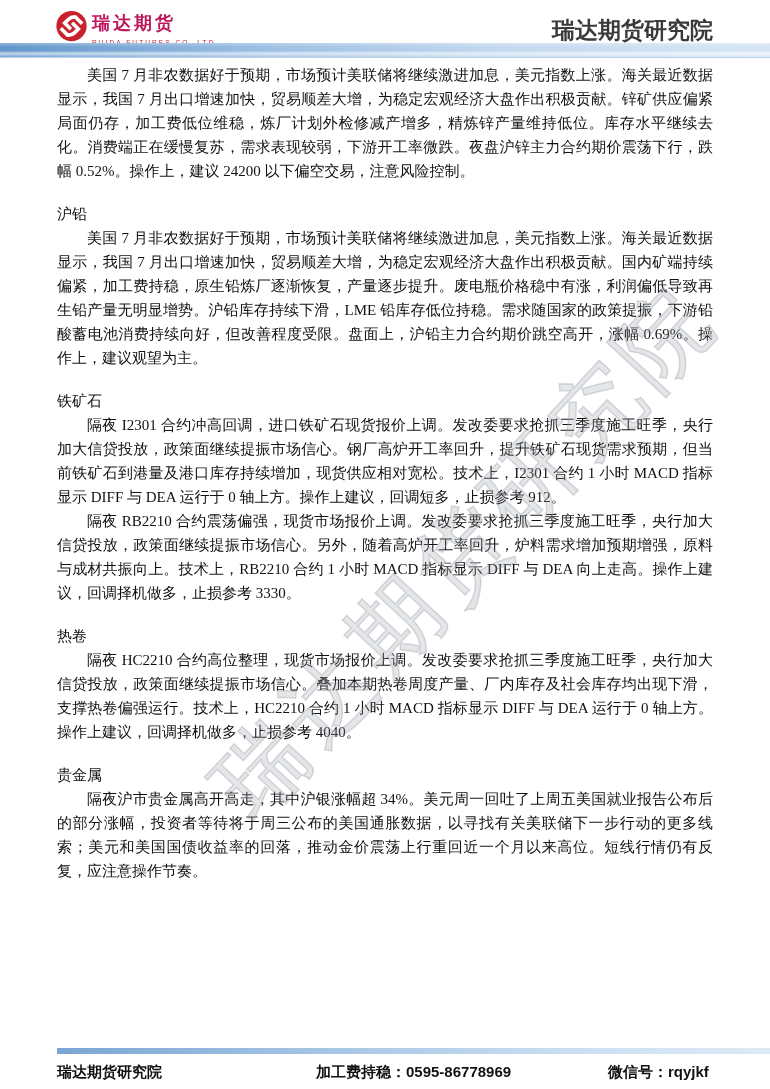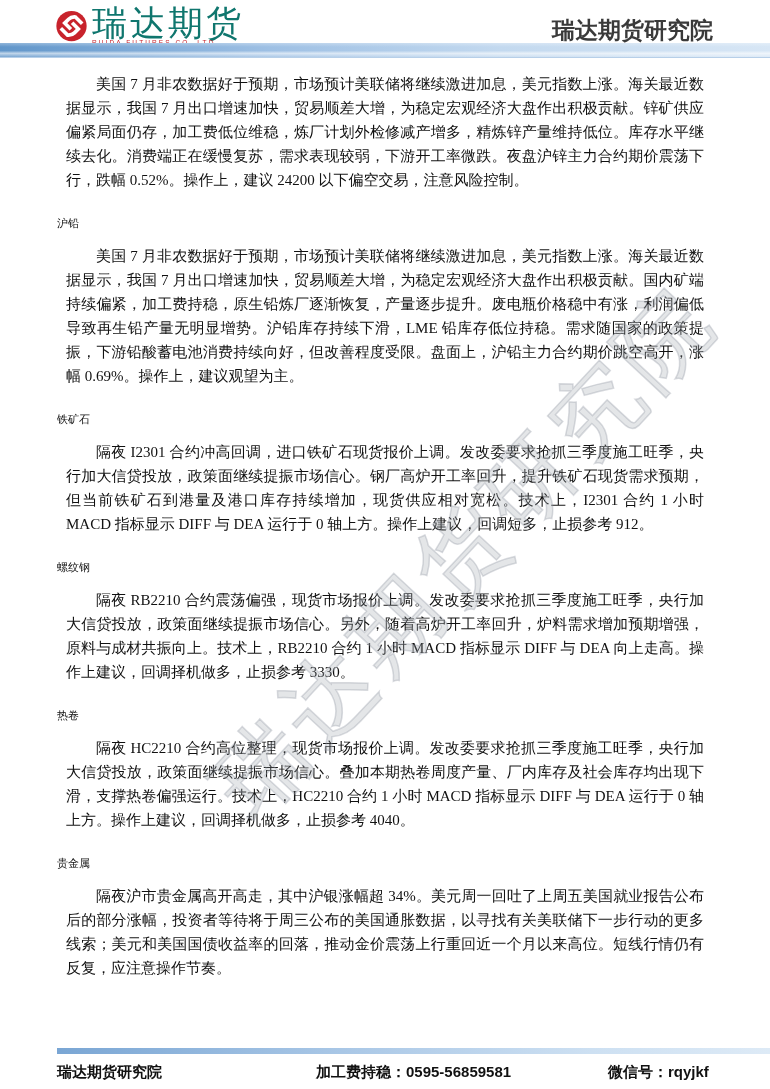--- a/index.html
+++ b/index.html
@@ -13,22 +13,22 @@
     color: #111111;
   }
 
   
   .header { position: absolute; top: 0; left: 0; width: 770px; height: 57px; }
   .logo { position: absolute; left: 55px; top: 9px; display: flex; align-items: flex-start; }
   .logo-icon { display: block; width: 33px; height: 35px; margin-right: 4px; }
   .logo-textcol { display: flex; flex-direction: column; }
   .brand-cn {
     font-family: "Liberation Sans", "DejaVu Sans", sans-serif;
-    font-weight: normal; font-size: 35px; line-height: 28px;
-    letter-spacing: 3px; color: #0f766e; white-space: nowrap;
+    font-weight: bold; font-size: 18px; line-height: 28px;
+    letter-spacing: 3px; color: #be185d; white-space: nowrap;
   }
   .brand-en {
     font-family: "Liberation Sans", "DejaVu Sans", sans-serif;
     font-size: 6.5px; letter-spacing: 2.1px; color: #c8232c;
     margin-top: 2px; white-space: nowrap;
   }
   .header-title {
     position: absolute; right: 57px; top: 15px;
     font-family: "Liberation Sans", "DejaVu Sans", sans-serif;
     font-size: 23px; font-weight: 600; color: #3a3a3a; white-space: nowrap;
@@ -42,23 +42,23 @@
         rgba(255,255,255,0.15) 100%),
       linear-gradient(to right, #6196ca 0%, #9ec0e4 35%, #c3d9ef 65%, #d7e6f5 100%);
     border-bottom: 1px solid #b7cfe8;
   }
 
   
   .content {
     position: absolute; left: 57px; top: 63px; width: 656px;
     font-size: 15px; line-height: 24px; text-align: justify;
   }
-  .content p { margin: 9px; text-indent: 2em; }
+  .content p { margin: 0; text-indent: 2em; }
   .content h2 {
-    margin: 19px 0 0 0; font-size: 11px; line-height: 24px;
+    margin: 19px 0 0 0; font-size: 15px; line-height: 24px;
     font-weight: normal; text-indent: 0;
   }
 
   
   .watermark {
     position: absolute; left: 465px; top: 552px;
     transform: translate(-50%, -50%) rotate(-47deg);
     font-family: "Liberation Serif", "DejaVu Serif", serif;
     font-size: 90px; letter-spacing: 8px; white-space: nowrap;
     color: rgba(150, 158, 168, 0.26);
@@ -109,35 +109,34 @@
     </section>
     <section>
       <h2>沪铅</h2>
       <p>美国 7 月非农数据好于预期，市场预计美联储将继续激进加息，美元指数上涨。海关最近数据显示，我国 7 月出口增速加快，贸易顺差大增，为稳定宏观经济大盘作出积极贡献。国内矿端持续偏紧，加工费持稳，原生铅炼厂逐渐恢复，产量逐步提升。废电瓶价格稳中有涨，利润偏低导致再生铅产量无明显增势。沪铅库存持续下滑，LME 铅库存低位持稳。需求随国家的政策提振，下游铅酸蓄电池消费持续向好，但改善程度受限。盘面上，沪铅主力合约期价跳空高开，涨幅 0.69%。操作上，建议观望为主。</p>
     </section>
     <section>
       <h2>铁矿石</h2>
       <p>隔夜 I2301 合约冲高回调，进口铁矿石现货报价上调。发改委要求抢抓三季度施工旺季，央行加大信贷投放，政策面继续提振市场信心。钢厂高炉开工率回升，提升铁矿石现货需求预期，但当前铁矿石到港量及港口库存持续增加，现货供应相对宽松。技术上，I2301 合约 1 小时 MACD 指标显示 DIFF 与 DEA 运行于 0 轴上方。操作上建议，回调短多，止损参考 912。</p>
     </section>
     <section>
-      <h2>螺纹钢</h2>
       <p>隔夜 RB2210 合约震荡偏强，现货市场报价上调。发改委要求抢抓三季度施工旺季，央行加大信贷投放，政策面继续提振市场信心。另外，随着高炉开工率回升，炉料需求增加预期增强，原料与成材共振向上。技术上，RB2210 合约 1 小时 MACD 指标显示 DIFF 与 DEA 向上走高。操作上建议，回调择机做多，止损参考 3330。</p>
     </section>
     <section>
       <h2>热卷</h2>
       <p>隔夜 HC2210 合约高位整理，现货市场报价上调。发改委要求抢抓三季度施工旺季，央行加大信贷投放，政策面继续提振市场信心。叠加本期热卷周度产量、厂内库存及社会库存均出现下滑，支撑热卷偏强运行。技术上，HC2210 合约 1 小时 MACD 指标显示 DIFF 与 DEA 运行于 0 轴上方。操作上建议，回调择机做多，止损参考 4040。</p>
     </section>
     <section>
       <h2>贵金属</h2>
       <p>隔夜沪市贵金属高开高走，其中沪银涨幅超 34%。美元周一回吐了上周五美国就业报告公布后的部分涨幅，投资者等待将于周三公布的美国通胀数据，以寻找有关美联储下一步行动的更多线索；美元和美国国债收益率的回落，推动金价震荡上行重回近一个月以来高位。短线行情仍有反复，应注意操作节奏。</p>
     </section>
   </div>
 
   <div class="watermark">瑞达期货研究院</div>
 
   <div class="footer-bar"></div>
   <div class="footer">
     <span class="footer-org">瑞达期货研究院</span>
-    <span class="footer-phone"><span>加工费持稳：</span><span>0595-56859581</span></span>
+    <span class="footer-phone"><span>加工费持稳：</span><span>0595-86778969</span></span>
     <span class="footer-wechat"><span>微信号：</span><span>rqyjkf</span></span>
   </div>
 
 </div>
 
 </body></html>

